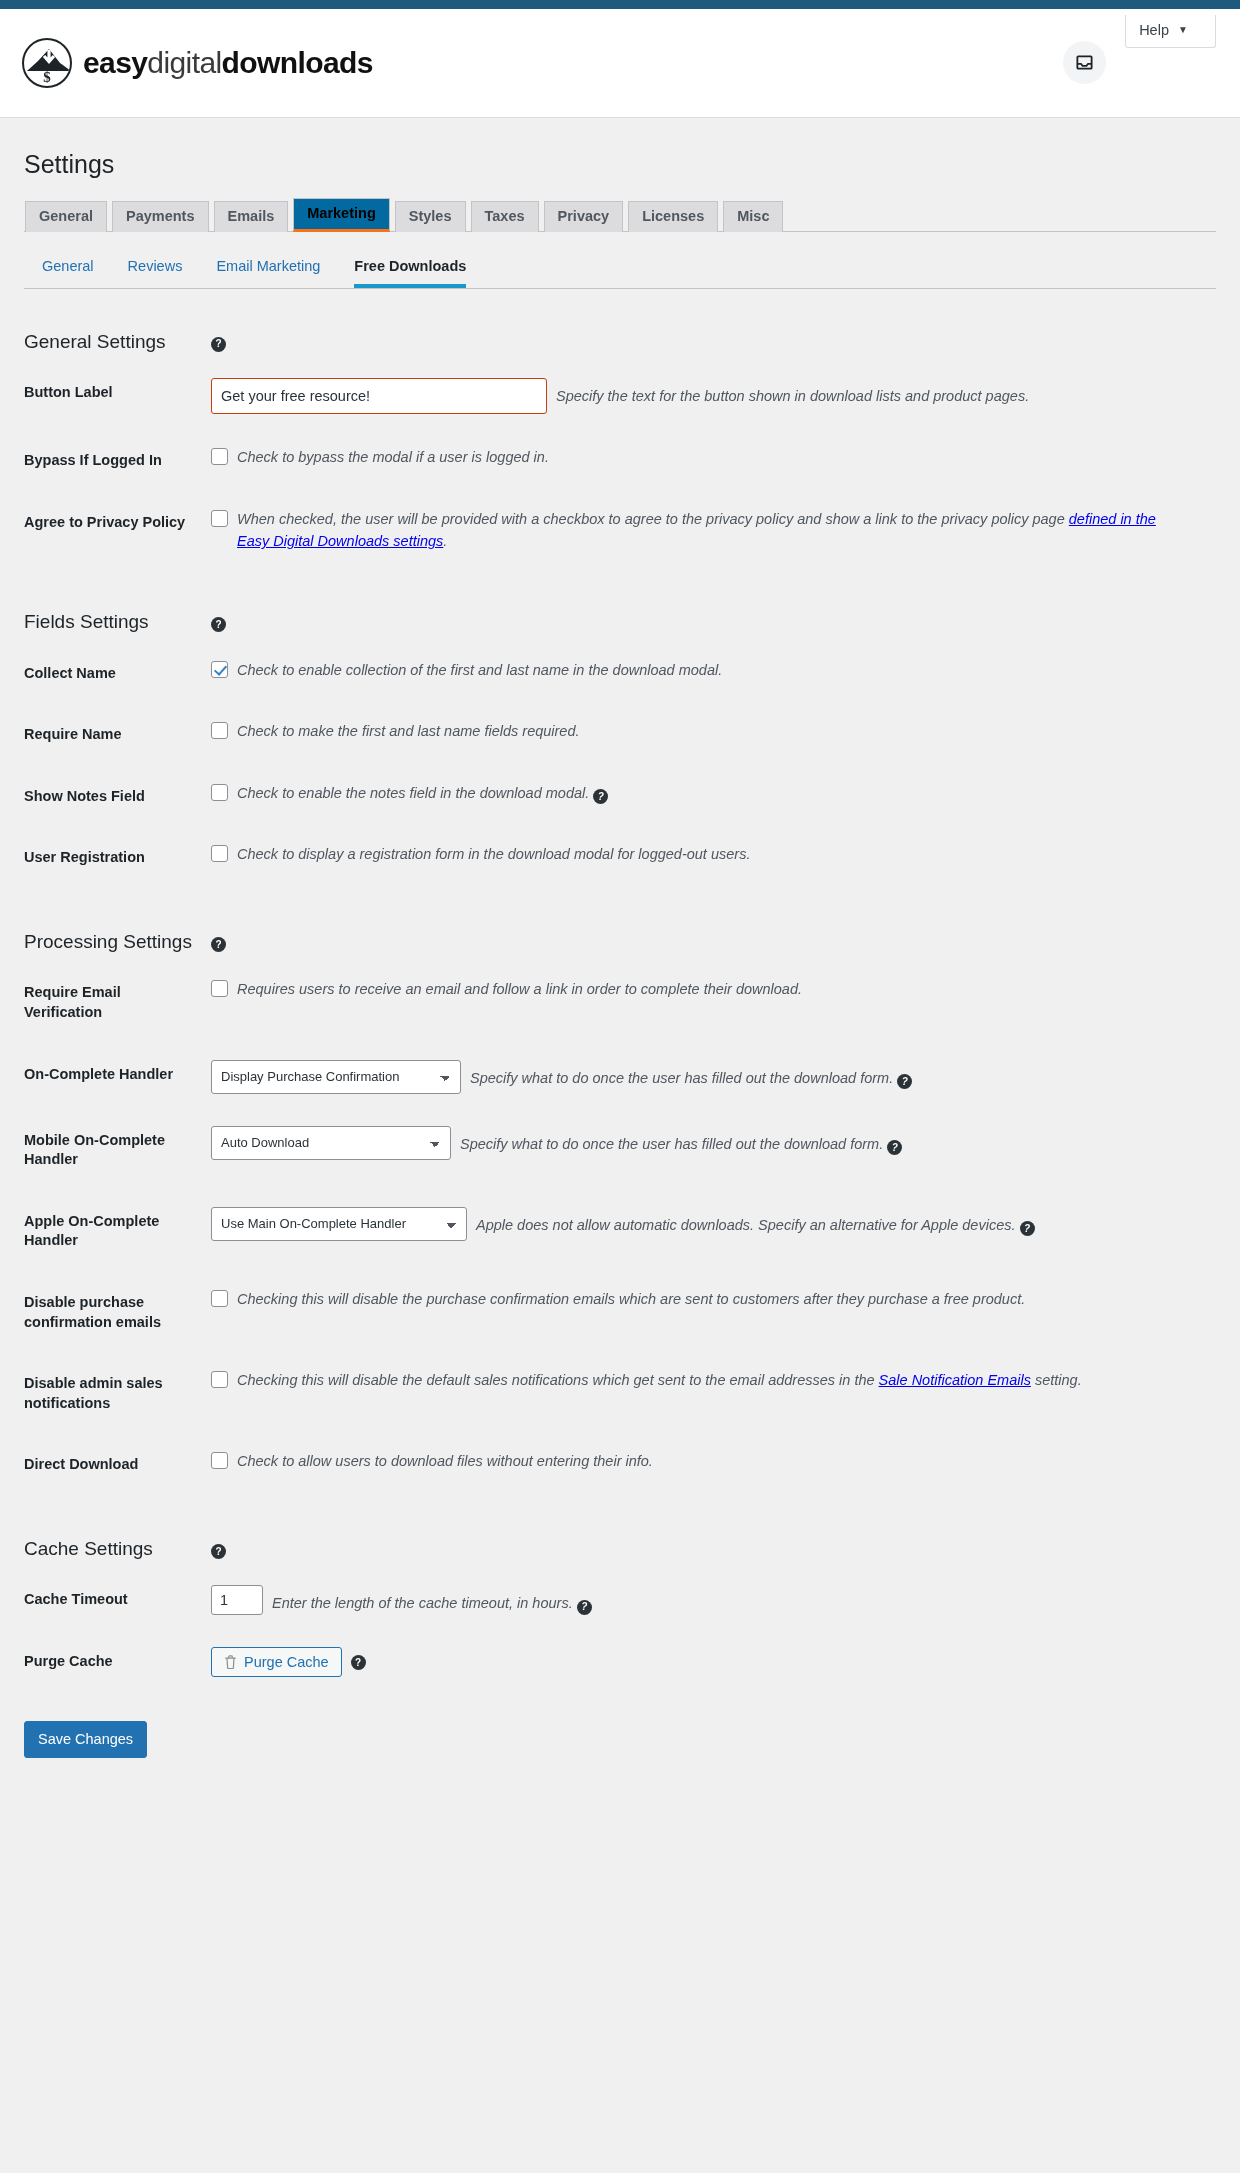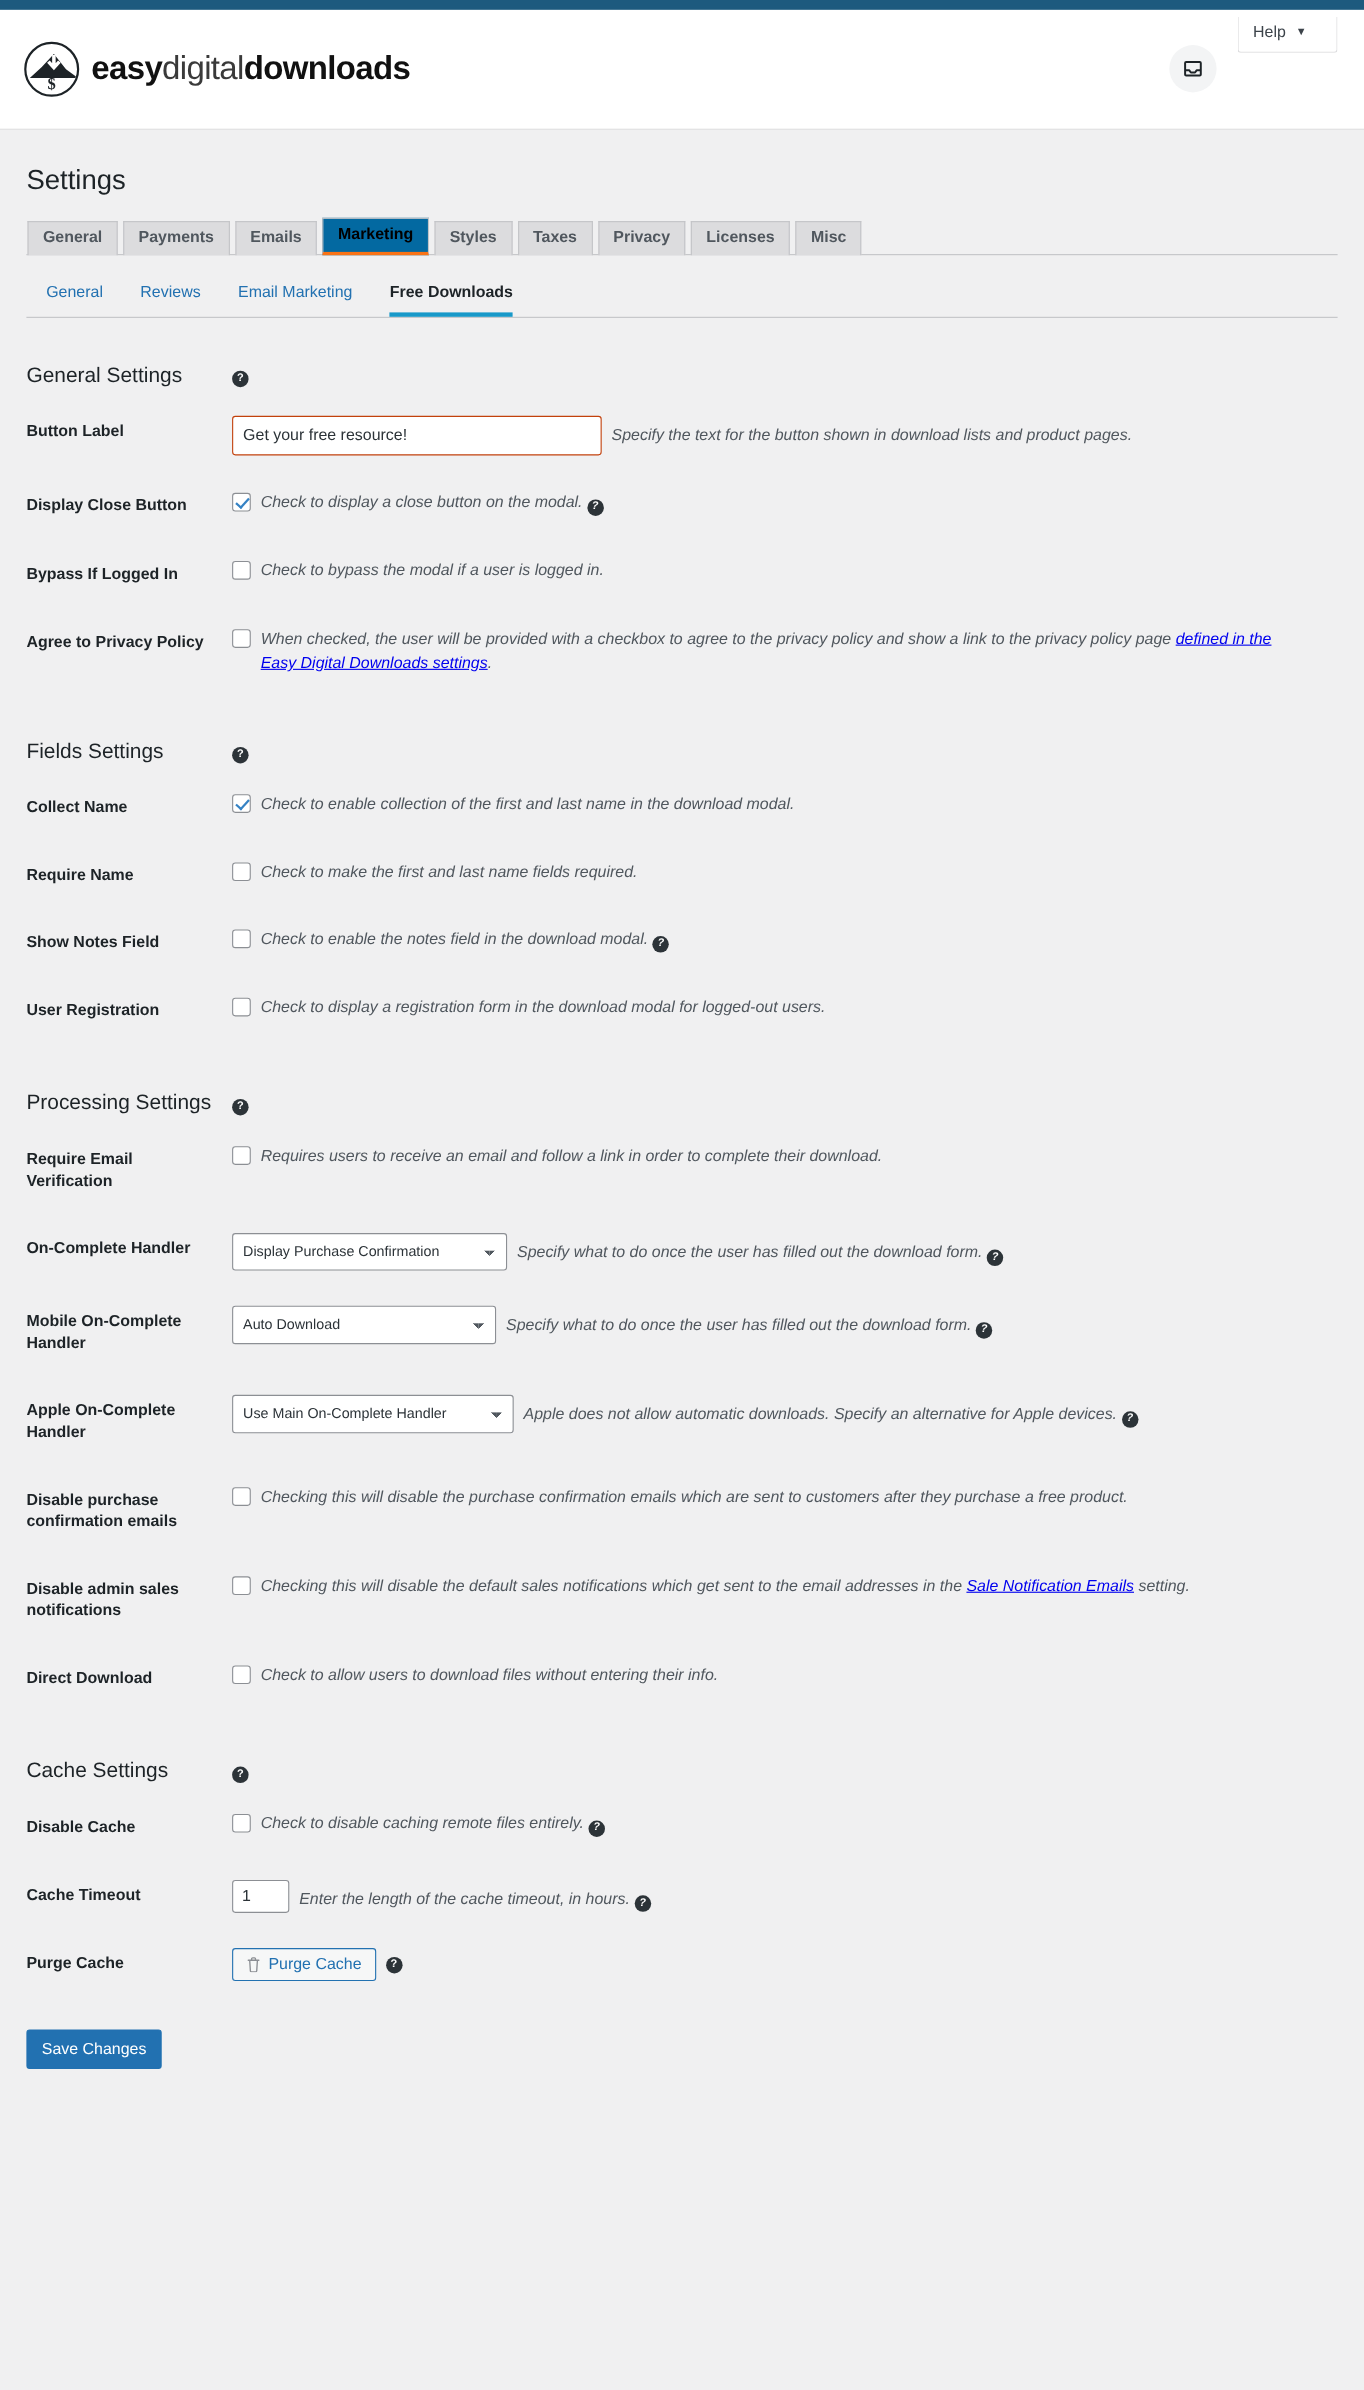--- a/index.html
+++ b/index.html
@@ -406,29 +406,20 @@
         <th>Button Label</th>
         <td>
           <div class="ctrl-row">
             <input type="text" class="regular-text" value="Get your free resource!" style="">
             <span class="desc desc-inline">Specify the text for the button shown in download lists and product pages.</span>
           </div>
         </td>
       </tr>
 
 
-      <tr>
-        <th>Display Close Button</th>
-        <td>
-          <div class="cb-wrap">
-            <input type="checkbox" class="cb" checked="" style="">
-            <span class="cb-label"><span>Check to display a close button on the modal.</span> <span class="help-tip">?</span></span>
-          </div>
-        </td>
-      </tr>
 
       <tr>
         <th>Bypass If Logged In</th>
         <td>
           <div class="cb-wrap">
             <input type="checkbox" class="cb" style="">
             <span class="cb-label">Check to bypass the modal if a user is logged in.</span>
           </div>
         </td>
       </tr>
@@ -573,29 +564,20 @@
         </td>
       </tr>
 
       <tr class="section-head">
         <th>Cache Settings</th>
         <td>
           <span class="help-tip">?</span>
         </td>
       </tr>
 
-      <tr>
-        <th>Disable Cache</th>
-        <td>
-          <div class="cb-wrap">
-            <input type="checkbox" class="cb" style="">
-            <span class="cb-label"><span>Check to disable caching remote files entirely.</span> <span class="help-tip">?</span></span>
-          </div>
-        </td>
-      </tr>
 
       <tr>
         <th>Cache Timeout</th>
         <td>
           <div class="ctrl-row">
             <input type="text" class="small-text" value="1" style="">
             <span class="desc desc-inline nowrap"><span>Enter the length of the cache timeout, in hours.</span> <span class="help-tip">?</span></span>
           </div>
         </td>
       </tr>

